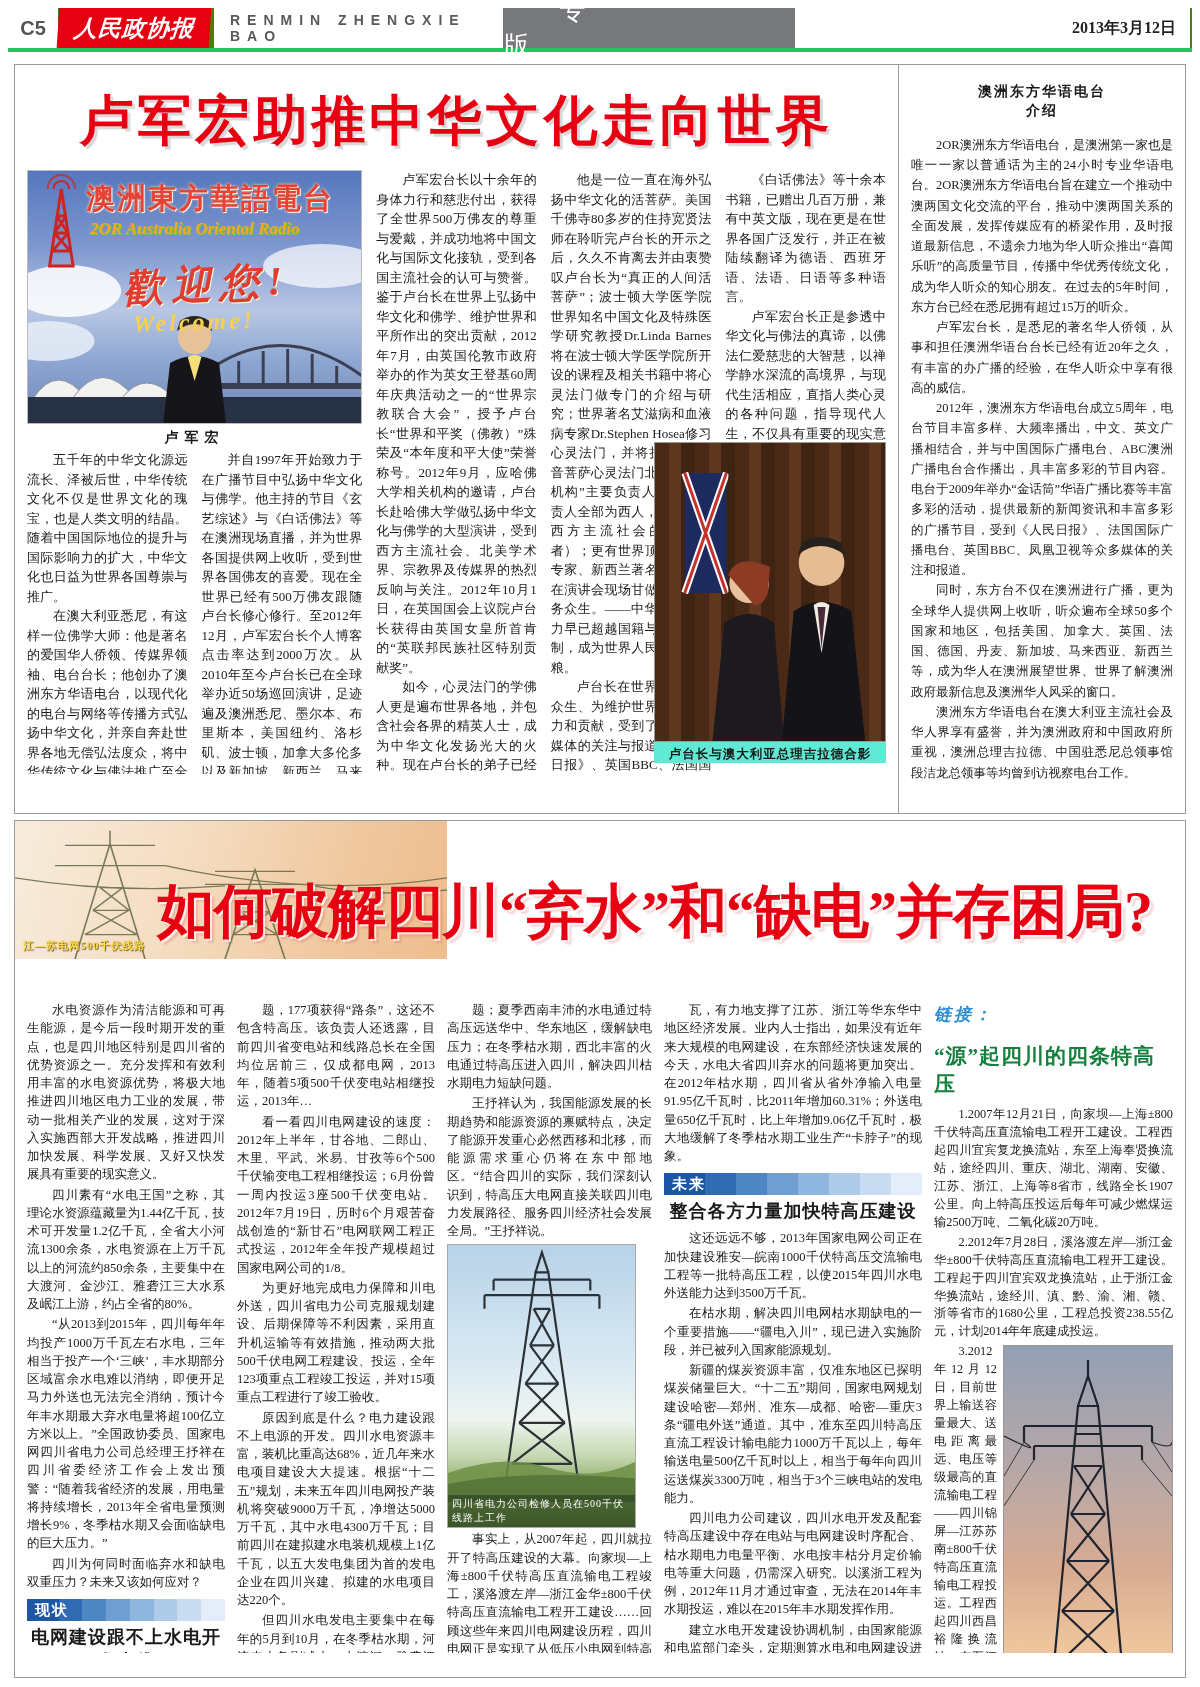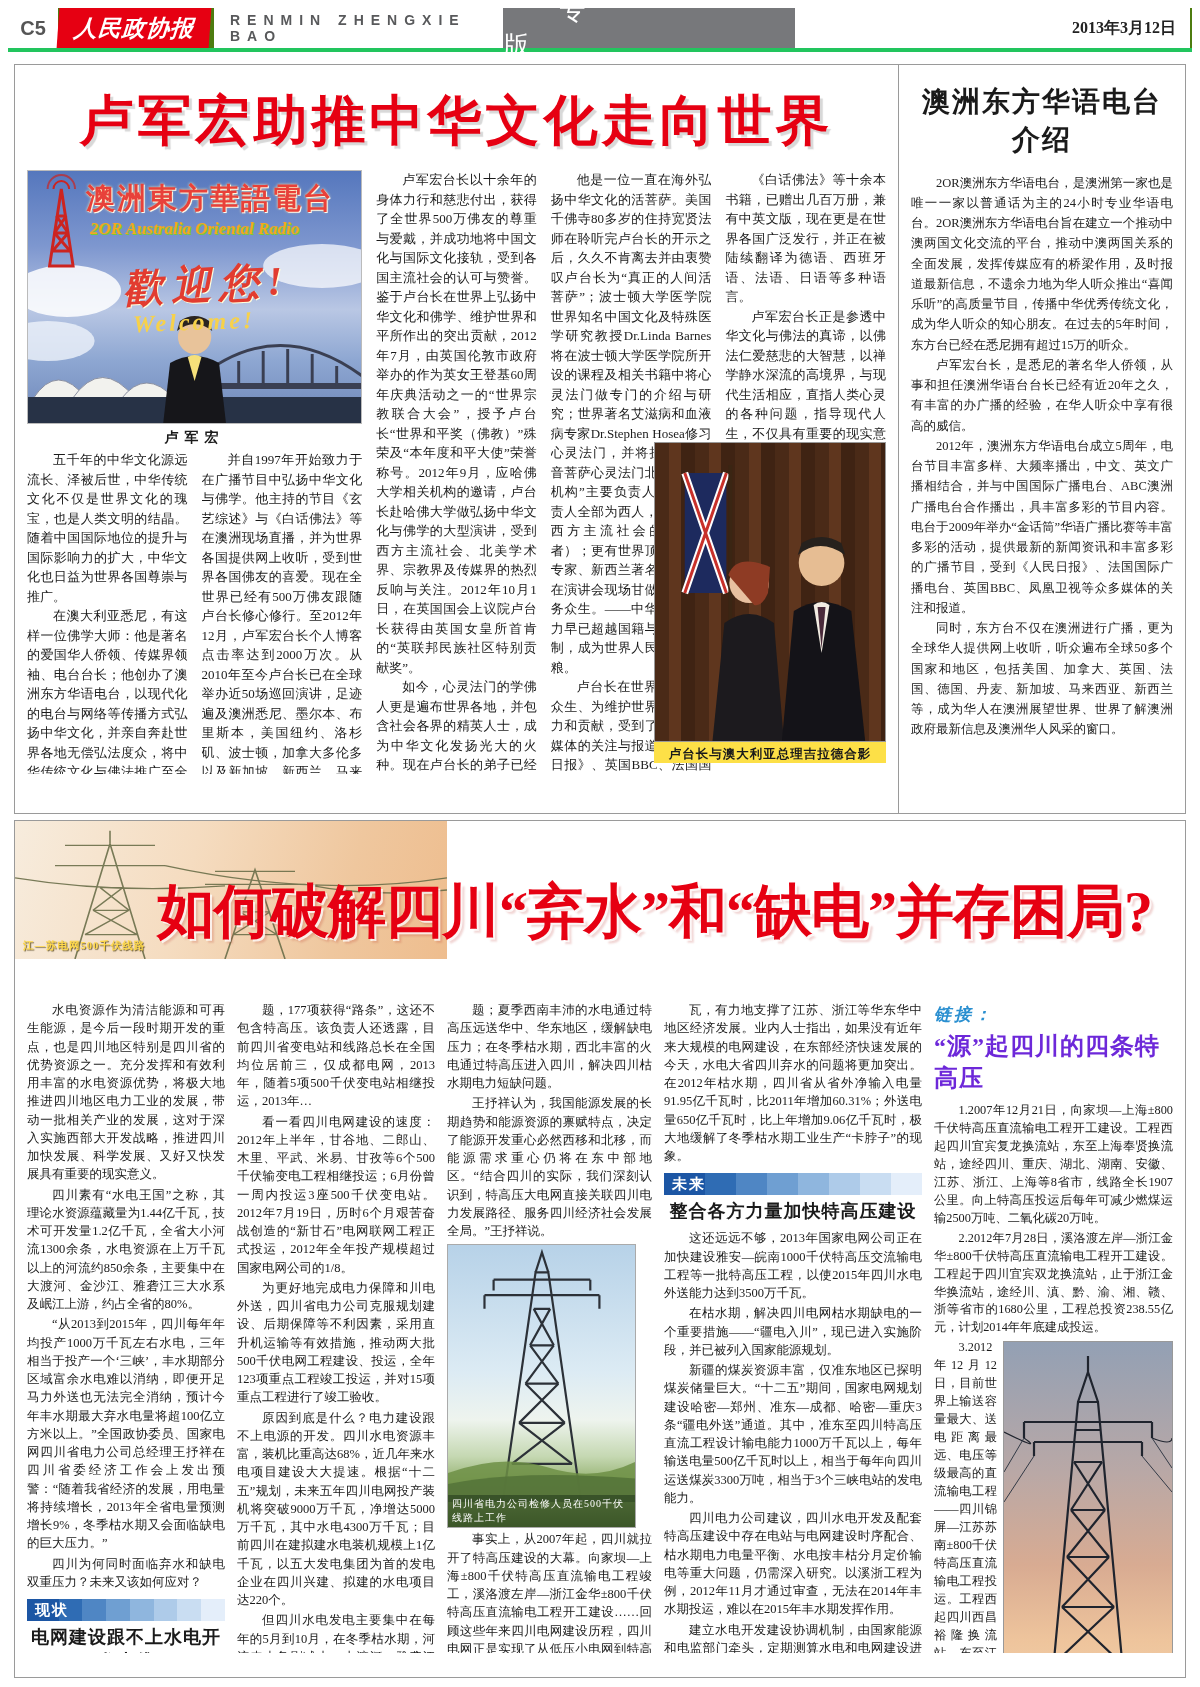--- a/index.html
+++ b/index.html
@@ -39,29 +39,29 @@
   .promo-title{position:absolute;top:8px;left:58px;right:4px;color:#e8413a;font-weight:bold;font-size:29px;
                letter-spacing:2px;white-space:nowrap;text-shadow:0 0 3px #ffe9b0,1px 1px 0 #fff;}
   .promo-sub{position:absolute;top:48px;left:62px;color:#f5a623;font-weight:bold;font-style:italic;font-size:17px;
              white-space:nowrap;text-shadow:1px 1px 0 #7c3;}
   .promo-welcome{position:absolute;top:86px;left:95px;color:#e23c30;font-weight:bold;font-style:italic;font-size:40px;
                  letter-spacing:8px;text-shadow:1px 1px 0 #ffd;transform:rotate(-3deg);}
   .promo-welcome-en{position:absolute;top:138px;left:105px;color:#f7d14a;font-weight:bold;font-style:italic;
                     font-size:24px;letter-spacing:3px;transform:rotate(-2deg);}
   .promo-caption{text-align:center;font-size:14px;font-weight:bold;letter-spacing:6px;padding-top:5px;}
   
-  .gillard-wrap{position:absolute;right:0;top:272px;width:232px;z-index:3;background:#fde047;}
+  .gillard-wrap{position:absolute;right:0;top:272px;width:232px;z-index:3;background:#5eead4;}
   .gillard{position:relative;height:298px;border:1px solid #999;overflow:hidden;
     background:repeating-linear-gradient(90deg,#4a2a18 0 14px,#6b3d22 14px 26px,#3a2012 26px 40px),
                linear-gradient(180deg,#2e1a0e,#6b3d22);}
   .gillard svg{position:absolute;inset:0;}
   .photo-caption{font-size:12.5px;font-weight:bold;text-align:center;padding:4px 0 0 0;letter-spacing:1px;}
   
   .top-side{width:262px;border-left:1px solid #9a9a9a;padding:10px 12px;overflow:hidden;}
-  .side-title{font-size:28px;font-weight:bold;text-align:center;line-height:1.35;margin:8px 0 14px 0;letter-spacing:2px;}
+  .side-title{font-size:14px;font-weight:bold;text-align:center;line-height:1.35;margin:8px 0 14px 0;letter-spacing:2px;}
   .top-side p{margin:0;font-size:12.5px;line-height:1.62;text-align:justify;text-indent:2em;color:#222;}
   
   .bottom-box{height:856px;margin-top:6px;overflow:hidden;position:relative;}
   .hero{position:relative;height:170px;overflow:hidden;}
   .hero-photo{position:absolute;left:0;top:0;width:432px;height:138px;overflow:hidden;
     background:linear-gradient(105deg,#f7ecdd 0%,#f5dcc0 40%,#efc79e 75%,#eebd8e 100%);}
   .hero-photo svg{position:absolute;inset:0;}
   .hero-caption{position:absolute;left:8px;bottom:6px;color:#ffd94a;font-size:10.5px;font-weight:bold;
                 text-shadow:1px 1px 1px #6b5a33;letter-spacing:1px;}
   .hero-headline{position:absolute;left:142px;top:52px;color:#e60012;font-weight:bold;font-size:58px;
@@ -76,21 +76,21 @@
   .sec-bar span{color:#fff;font-weight:bold;font-size:15px;padding-left:8px;letter-spacing:2px;}
   .sec-sub{font-size:18px;font-weight:bold;text-align:center;margin:4px 0 6px 0;letter-spacing:1px;text-indent:0;}
   
   .tower-photo{position:relative;height:282px;margin:4px 16px 2px 0;border:1px solid #aaa;overflow:hidden;
     background:linear-gradient(180deg,#b7d2e8 0%,#dcebf4 45%,#eef4ee 62%,#c5d8b2 75%,#7fa053 88%,#5d7d3a 100%);}
   .tower-photo svg{position:absolute;inset:0;}
   .tower-photo .overlay-cap{position:absolute;left:0;right:0;bottom:0;background:rgba(20,40,20,.45);
     color:#fff;font-size:10px;padding:2px 4px;letter-spacing:1px;}
   
   .link-label{color:#2a8fd0;font-weight:bold;font-size:17px;font-style:italic;letter-spacing:3px;margin:2px 0 2px 0;}
-  .link-title{color:#6d28d9;font-weight:bold;font-size:24px;margin:4px 0 8px 0;letter-spacing:1px;}
+  .link-title{color:#15803d;font-weight:bold;font-size:21px;margin:16px 0 8px 0;letter-spacing:1px;}
   .bcol.linkcol p{font-size:12.3px;}
   .link-photo{float:right;width:168px;height:372px;margin:2px 0 2px 6px;border:1px solid #999;position:relative;overflow:hidden;
     background:linear-gradient(180deg,#93a0b4 0%,#b9a8a6 35%,#d8ab92 60%,#eec49c 80%,#f3d4ae 100%);}
   .link-photo svg{position:absolute;inset:0;}
 </style>
 </head>
 <body>
 
 <div class="page">
 
@@ -206,20 +206,21 @@
 
     <div class="top-side">
       <div class="side-title">
         <span>澳洲东方华语电台</span><br>
         <span>介绍</span>
       </div>
       <p>2OR澳洲东方华语电台，是澳洲第一家也是唯一一家以普通话为主的24小时专业华语电台。2OR澳洲东方华语电台旨在建立一个推动中澳两国文化交流的平台，推动中澳两国关系的全面发展，发挥传媒应有的桥梁作用，及时报道最新信息，不遗余力地为华人听众推出“喜闻乐听”的高质量节目，传播中华优秀传统文化，成为华人听众的知心朋友。在过去的5年时间，东方台已经在悉尼拥有超过15万的听众。</p>
       <p>卢军宏台长，是悉尼的著名华人侨领，从事和担任澳洲华语台台长已经有近20年之久，有丰富的办广播的经验，在华人听众中享有很高的威信。</p>
       <p>2012年，澳洲东方华语电台成立5周年，电台节目丰富多样、大频率播出，中文、英文广播相结合，并与中国国际广播电台、ABC澳洲广播电台合作播出，具丰富多彩的节目内容。电台于2009年举办“金话筒”华语广播比赛等丰富多彩的活动，提供最新的新闻资讯和丰富多彩的广播节目，受到《人民日报》、法国国际广播电台、英国BBC、凤凰卫视等众多媒体的关注和报道。</p>
       <p>同时，东方台不仅在澳洲进行广播，更为全球华人提供网上收听，听众遍布全球50多个国家和地区，包括美国、加拿大、英国、法国、德国、丹麦、新加坡、马来西亚、新西兰等，成为华人在澳洲展望世界、世界了解澳洲政府最新信息及澳洲华人风采的窗口。</p>
+      <p>澳洲东方华语电台在澳大利亚主流社会及华人界享有盛誉，并为澳洲政府和中国政府所重视，澳洲总理吉拉德、中国驻悉尼总领事馆段洁龙总领事等均曾到访视察电台工作。</p>
     </div>
   </div>
 
   <div class="box bottom-box">
     <div class="hero">
       <div class="hero-photo">
         <svg width="100%" height="100%" viewBox="0 0 432 170" preserveAspectRatio="none">
           <g stroke="#6b6f4a" stroke-width="1.6" fill="none" opacity="0.9">
             <path d="M60,170 L95,28 L130,170 M70,140 L122,140 M78,110 L114,110 M85,82 L108,82 M70,140 L114,110 M122,140 L78,110 M78,110 L108,82 M114,110 L85,82"></path>
             <path d="M40,55 L150,55 M50,30 L140,30 M95,28 L95,12"></path>

